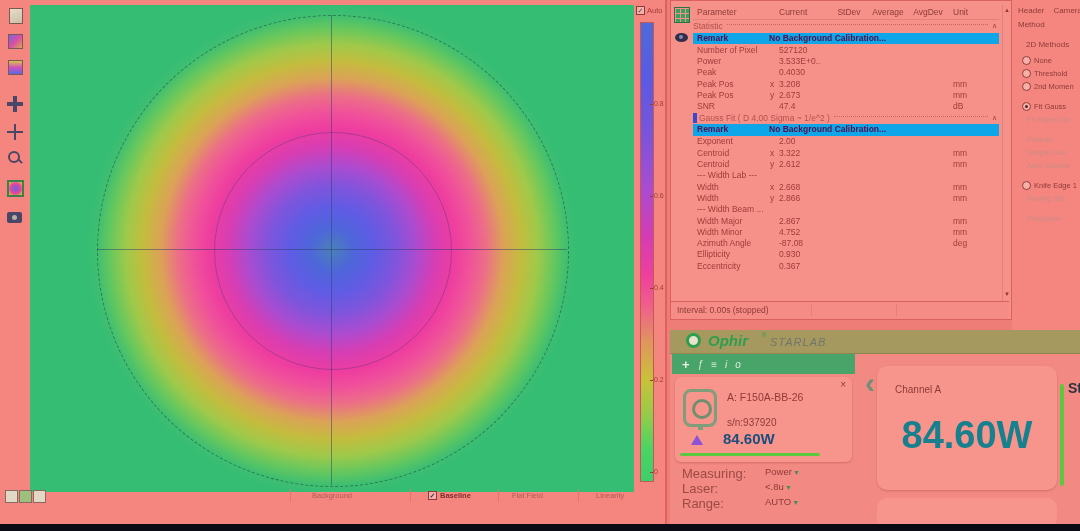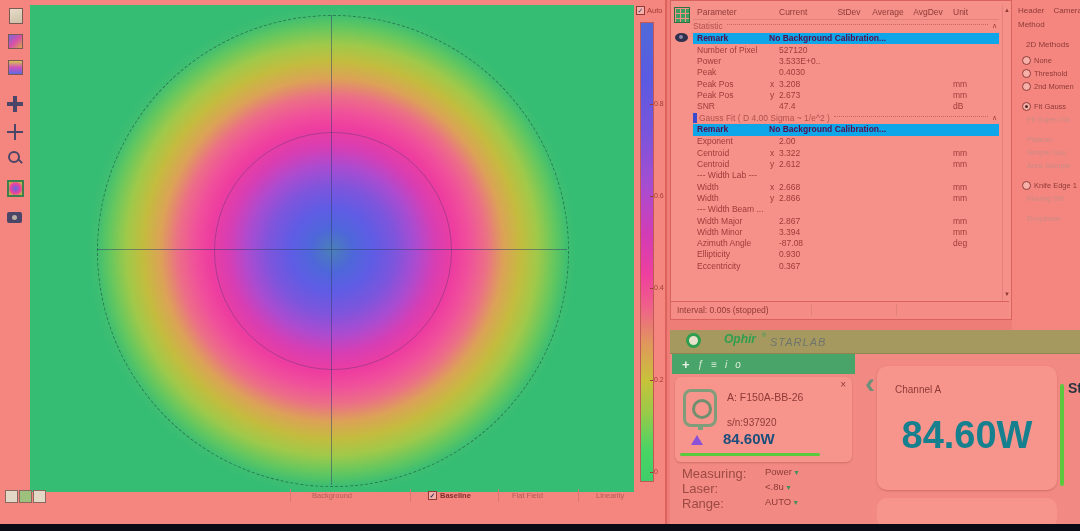--- a/index.html
+++ b/index.html
@@ -95,21 +95,21 @@
   .opt{display:flex;align-items:flex-start;gap:3px;height:13px;white-space:nowrap;overflow:hidden;font-size:7.5px;cursor:pointer;}
   .opt.gap{margin-top:7px;}
   .opt.dis{color:#CB8B84;cursor:default;}
   .radio{width:7px;height:7px;border:1px solid #8F3A36;border-radius:50%;background:#F7B0A8;flex:none;position:relative;}
   .radio.sel::after{content:"";position:absolute;left:1.5px;top:1.5px;width:3px;height:3px;border-radius:50%;background:#4A2A28;}
 
   
   #starlab-window{left:670px;top:330px;width:410px;height:194px;background:#F28983;}
   #sl-header{left:0;top:0;width:410px;height:23px;background:#A69960;border-bottom:1px solid #8F854F;}
   #sl-logo{left:16px;top:3px;width:15px;height:15px;border:3px solid #2E9E4F;border-radius:50%;background:#E8E2CC;box-sizing:border-box;}
-  #sl-brand{left:54px;top:2px;font-size:12px;font-weight:bold;font-style:italic;color:#2E9E4F;}
+  #sl-brand{left:38px;top:2px;font-size:15px;font-weight:bold;font-style:italic;color:#2E9E4F;}
   #sl-mark{left:92px;top:2px;font-size:6px;color:#2E9E4F;}
   #sl-suffix{left:100px;top:6px;font-size:11px;font-style:italic;color:#70756B;letter-spacing:1px;}
   #sl-toolbar{left:2px;top:24px;width:183px;height:20px;background:#49A469;display:flex;align-items:center;gap:8px;padding-left:10px;box-sizing:border-box;}
   #sl-add{color:#E9F2E6;font-size:13px;font-weight:bold;cursor:pointer;}
   .sl-tbi{color:#DDEBD8;font-size:10px;font-style:italic;cursor:pointer;}
   #device-card{left:5px;top:47px;width:177px;height:85px;background:#F7958D;border-radius:6px;box-shadow:0 1px 2px rgba(120,30,30,.25);}
   #device-close{right:6px;top:2px;position:absolute;font-size:10px;color:#8F3A36;cursor:pointer;}
   #sensor-icon{left:8px;top:12px;width:34px;height:38px;border:3px solid #7F9D7B;border-radius:8px;box-sizing:border-box;}
   #sensor-icon::before{content:"";position:absolute;left:6px;top:7px;width:14px;height:14px;border:3px solid #6F8F6F;border-radius:50%;}
   #sensor-icon::after{content:"";position:absolute;left:12px;top:32px;width:5px;height:6px;background:#7F9D7B;}
@@ -347,21 +347,21 @@
           <span class="c-axis"></span>
           <span class="c-cur">2.867</span>
           <span></span>
           <span></span>
           <span></span>
           <span class="c-unit">mm</span>
         </div>
         <div class="trow">
           <span class="c-param">Width Minor</span>
           <span class="c-axis"></span>
-          <span class="c-cur">3.394</span>
+          <span class="c-cur">4.752</span>
           <span></span>
           <span></span>
           <span></span>
           <span class="c-unit">mm</span>
         </div>
         <div class="trow">
           <span class="c-param">Azimuth Angle</span>
           <span class="c-axis"></span>
           <span class="c-cur">-87.08</span>
           <span></span>

